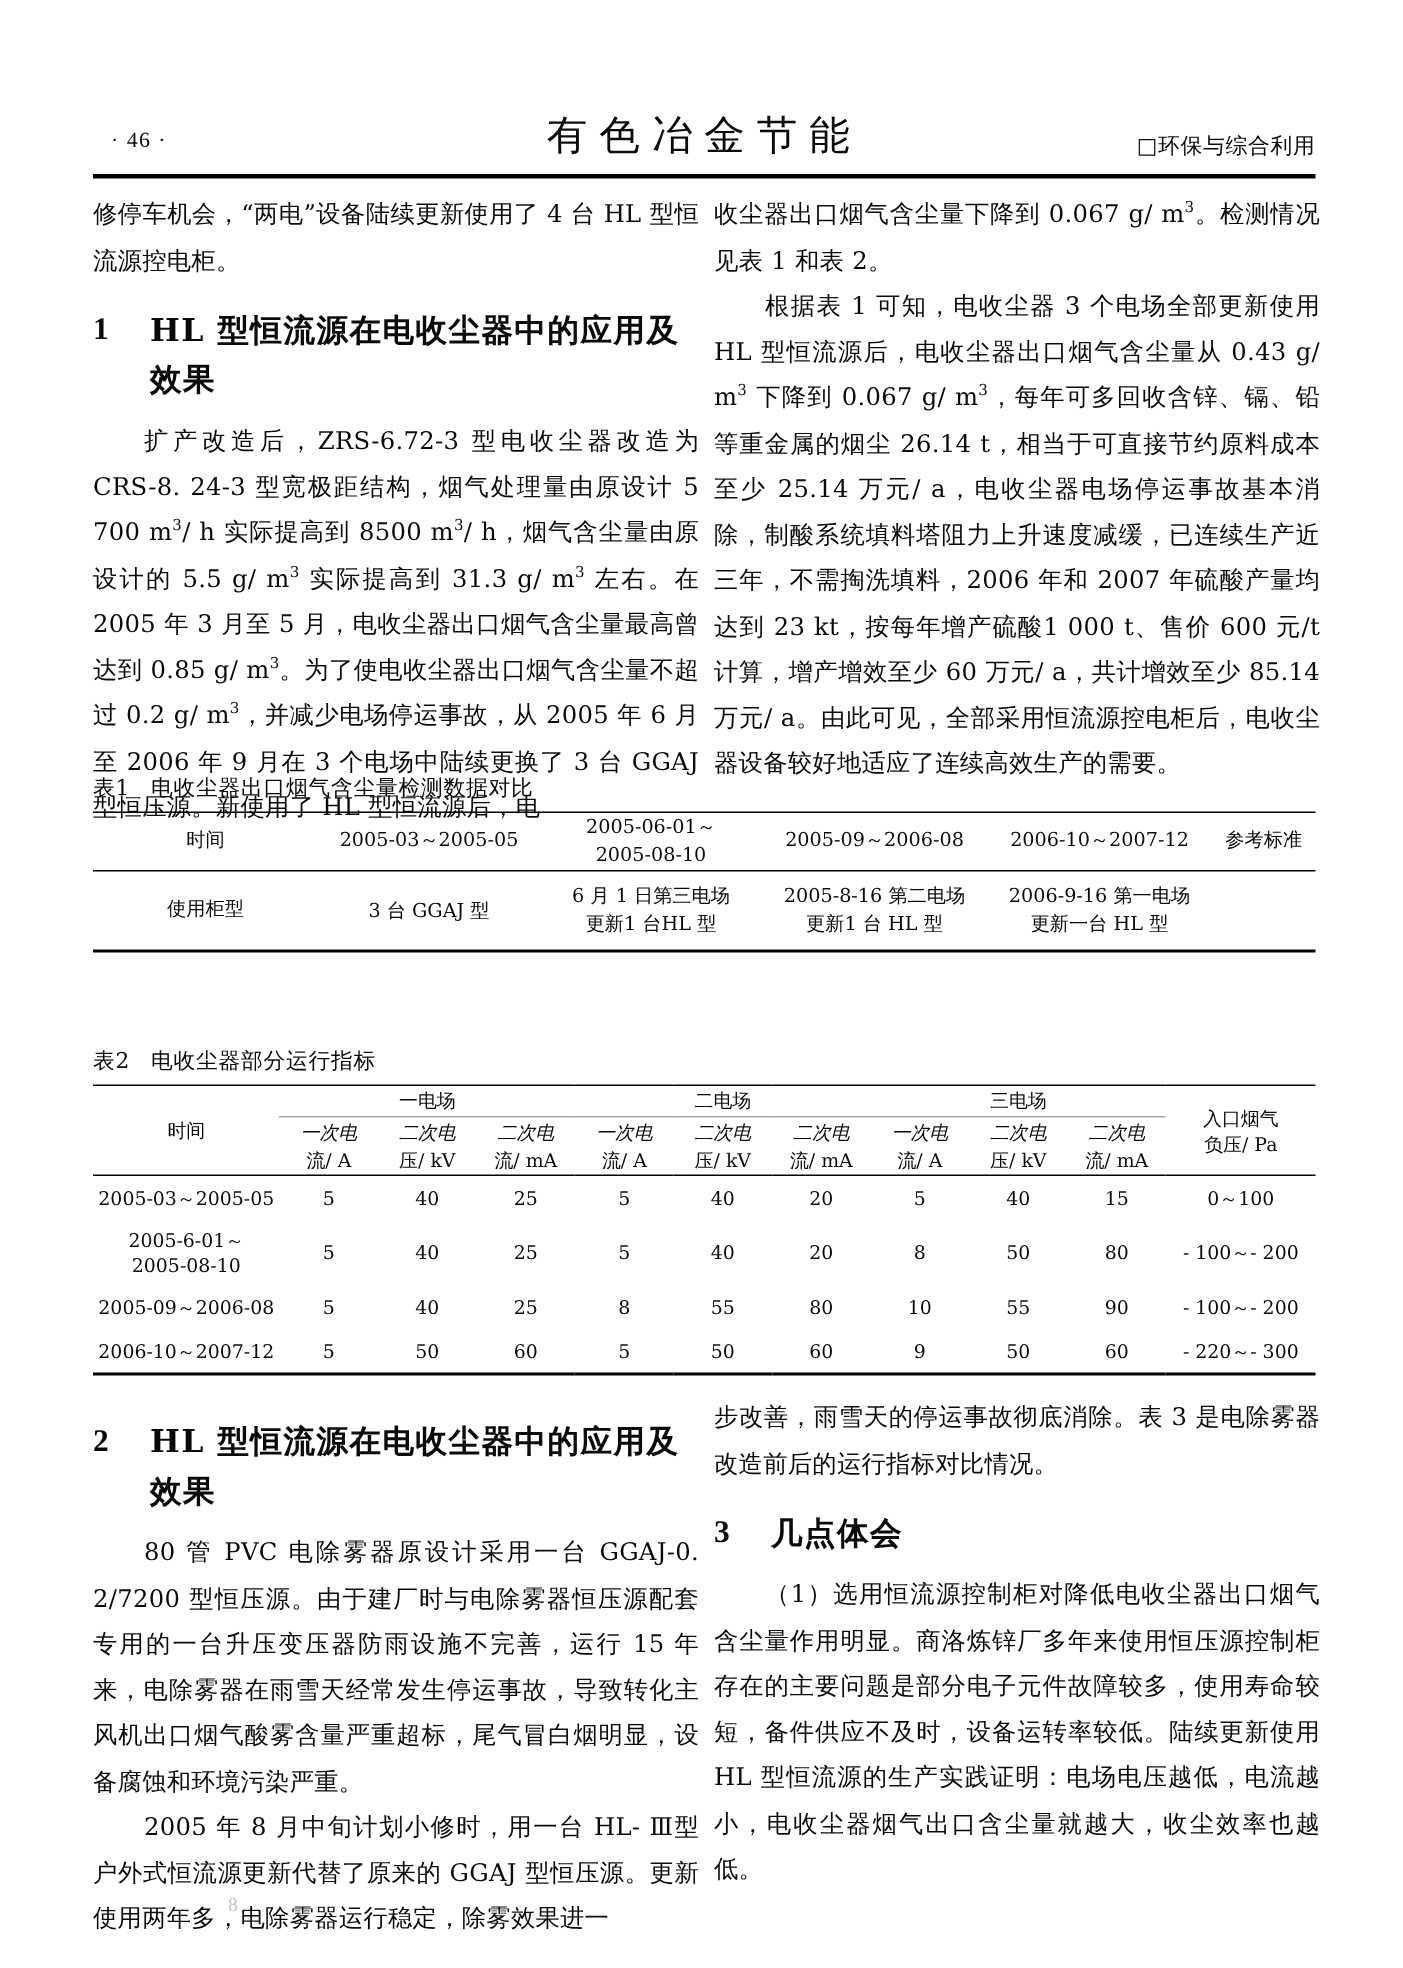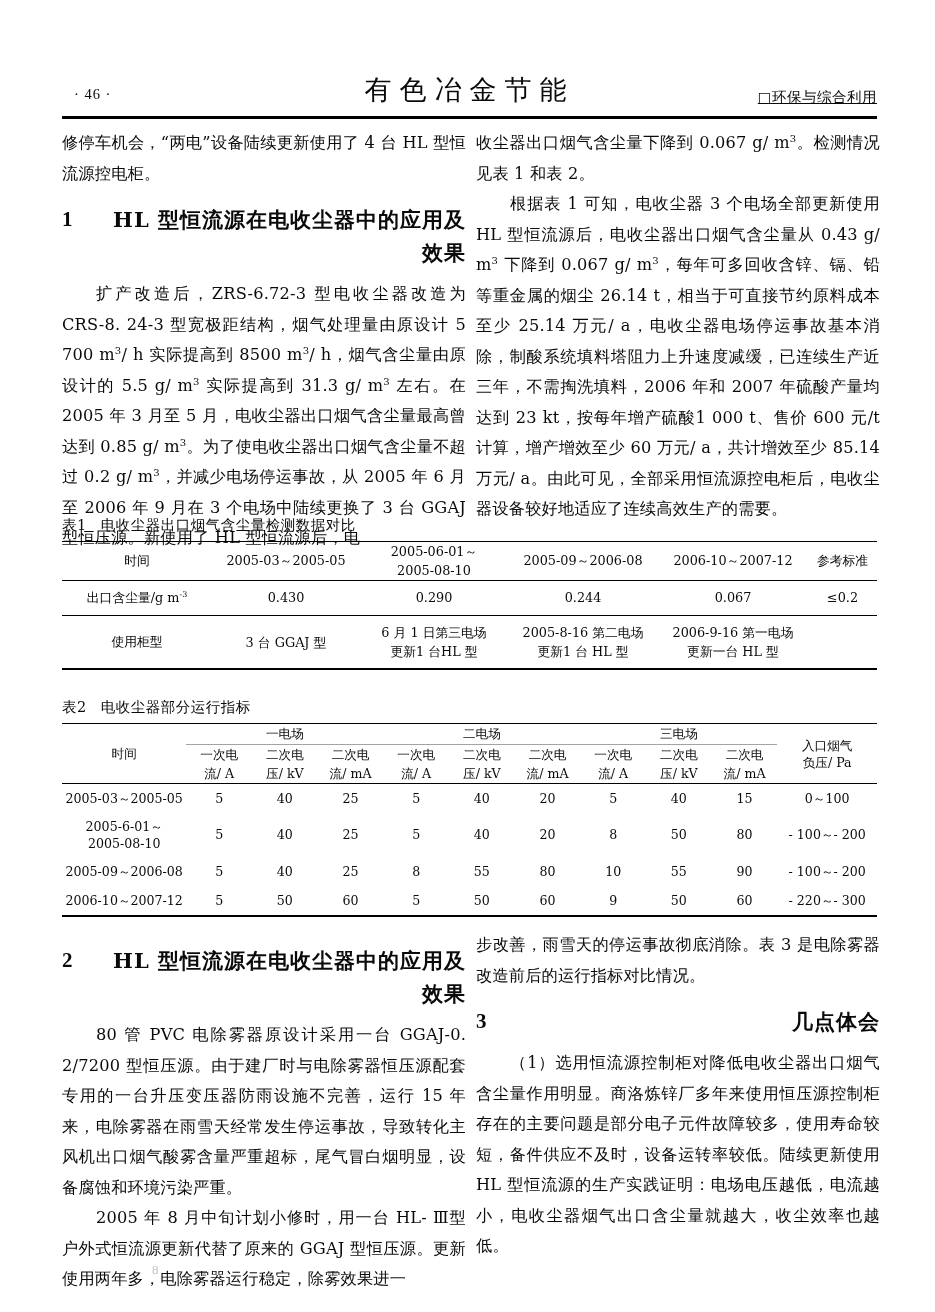--- a/index.html
+++ b/index.html
@@ -52,21 +52,20 @@
     font-family: "DejaVu Serif", serif;
     font-weight: 500;
   }
   .pg-section {
     position: absolute;
     right: 0;
     top: 16px;
     font-size: 14.5px;
     letter-spacing: 0.5px;
     font-family: "DejaVu Serif", serif;
-    text-decoration: underline;
   }
   .hdr-rule {
     position: absolute;
     left: 62px;
     top: 116px;
     width: 815px;
     border-top: 2px solid #000;
     border-bottom: 1px solid #000;
     height: 3px;
     box-sizing: border-box;
@@ -101,21 +100,21 @@
     font-weight: bold;
     font-family: "DejaVu Serif", serif;
     letter-spacing: 1px;
     display: flex;
   }
   h2.sec .num {
     flex: 0 0 auto;
     width: 38px;
     font-family: "Liberation Serif", serif;
   }
-  h2.sec .txt { flex: 1 1 auto; text-align: right; }
+  h2.sec .txt { flex: 1 1 auto; }
 
   sup { font-size: 0.62em; vertical-align: super; line-height: 0; }
 
   
   .tbl-wrap {
     position: absolute;
     left: 62px;
     width: 815px;
   }
   .tbl-cap {
@@ -149,21 +148,21 @@
   #table1 { top: 516px; }
   #table1 table.data td, #table1 table.data th { height: 30px; }
   .t1-r2 td { height: 34px !important; }
   .t1-r3 td { height: 52px !important; }
   .two-line { line-height: 19px; }
 
   
   #table2 { top: 698px; }
   #table2 table.data { font-size: 12.6px; }
   .t2-g1 td, .t2-g1 th { height: 20px; }
-  .t2-g2 td, .t2-g2 th { height: 19px; }
+  .t2-g2 td, .t2-g2 th { height: 19px; font-style: italic; }
   .t2-g3 td, .t2-g3 th { height: 19px; }
   .t2-row td { height: 29px; }
   .t2-row-tall td { height: 44px; }
   .t2-time { font-size: 12.6px; }
   .vlabel { line-height: 17px; }
 
   
   .watermark {
     position: absolute;
     left: 152px;
@@ -211,28 +210,20 @@
         <th style="width:150px">时间</th>
         <th style="width:148px">2005-03～2005-05</th>
         <th style="width:148px">
           <div class="two-line">2005-06-01～</div>
           <div class="two-line">2005-08-10</div>
         </th>
         <th style="width:150px">2005-09～2006-08</th>
         <th style="width:150px">2006-10～2007-12</th>
         <th style="width:69px">参考标准</th>
       </tr>
-      <tr class="t1-r2 rule-mid">
-        <td><span>出口含尘量/g m</span><sup>-3</sup></td>
-        <td>0.430</td>
-        <td>0.290</td>
-        <td>0.244</td>
-        <td>0.067</td>
-        <td>≤0.2</td>
-      </tr>
       <tr class="t1-r3 rule-mid rule-bot">
         <td>使用柜型</td>
         <td>
           <div class="two-line">3 台 GGAJ 型</div>
           <div class="two-line"></div>
         </td>
         <td>
           <div class="two-line">6 月 1 日第三电场</div>
           <div class="two-line">更新1 台HL 型</div>
         </td>

